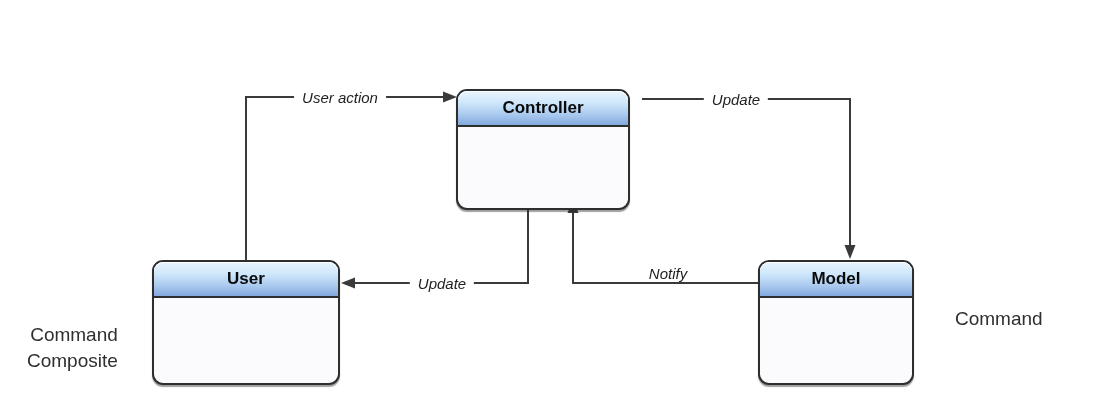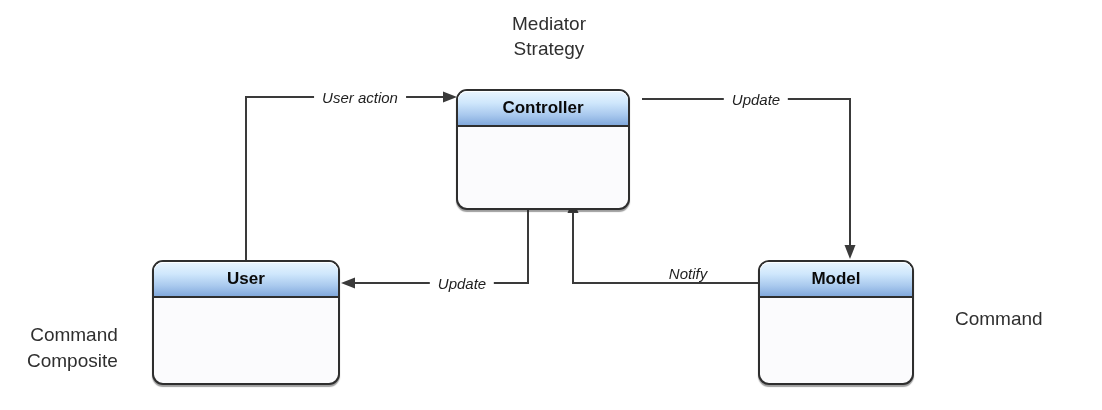--- a/index.html
+++ b/index.html
@@ -63,21 +63,20 @@
 
   .arrow-label {
     position: absolute;
     transform: translate(-50%, -50%);
     font-style: italic;
     font-size: 15px;
     color: #1f1f1f;
     background: #ffffff;
     padding: 0 8px;
     white-space: nowrap;
-    margin-left: 20px;
   }
   #lbl-user-action      { left: 340px; top: 97px; }
   #lbl-update-to-model  { left: 736px; top: 99px; }
   #lbl-update-to-view   { left: 442px; top: 283px; }
   #lbl-notify           { left: 668px; top: 273px; }
 </style>
 </head>
 <body>
 
 <div class="canvas">
@@ -109,24 +108,20 @@
   <div class="uml-box" id="box-view">
     <div class="uml-header">User</div>
     <div class="uml-body"></div>
   </div>
 
   <div class="uml-box" id="box-model">
     <div class="uml-header">Model</div>
     <div class="uml-body"></div>
   </div>
 
-  <div class="pattern-label" id="label-controller-patterns">
-    <div>Mediator</div>
-    <div>Strategy</div>
-  </div>
 
   <div class="pattern-label" id="label-view-patterns">
     <div>Command</div>
     <div>Composite</div>
   </div>
 
   <div class="pattern-label" id="label-model-patterns">
     <div>Command</div>
   </div>
 

